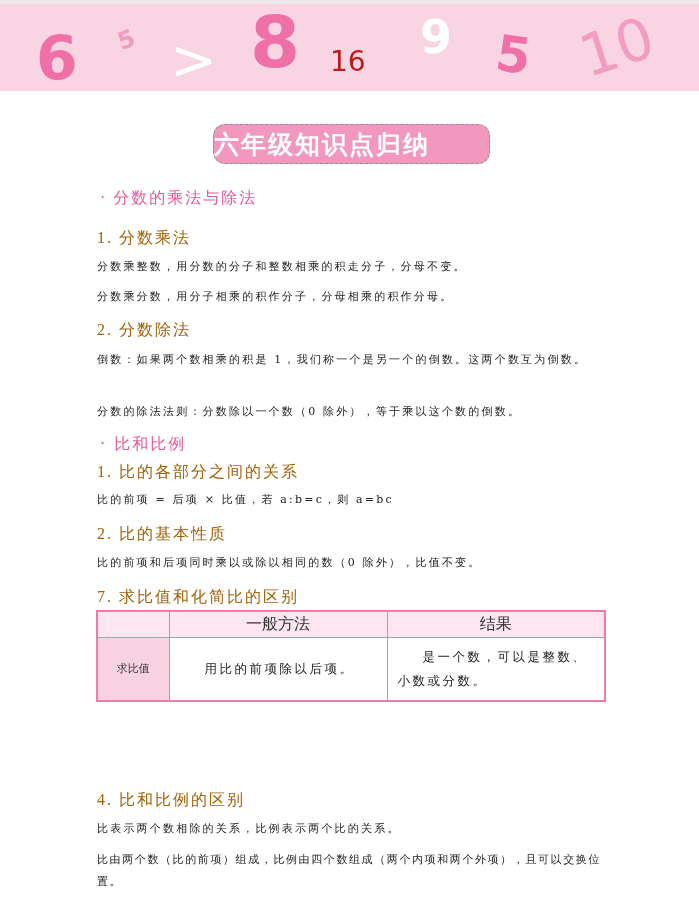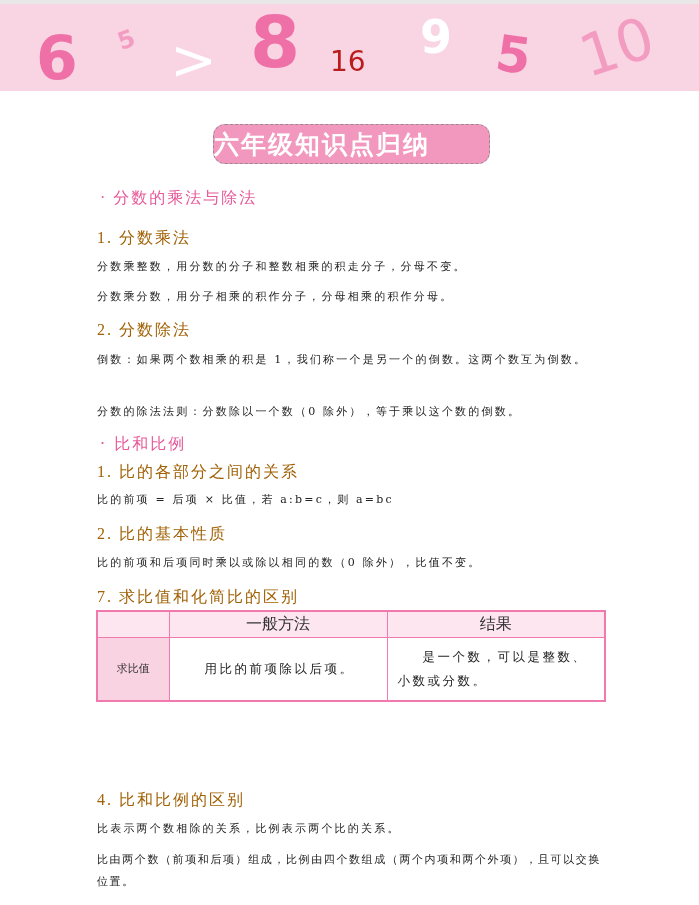--- a/index.html
+++ b/index.html
@@ -76,13 +76,13 @@
   <tr class="r1">
     <td class="rowhead">求比值</td>
     <td class="cell">用比的前项除以后项。</td>
     <td class="cell">是一个数，可以是整数、小数或分数。</td>
   </tr>
 </tbody>
   </table>
 
 <div class="h2" style="top:790px;">4. 比和比例的区别</div>
 <div class="p" style="top:818px;">比表示两个数相除的关系，比例表示两个比的关系。</div>
-<div class="p" style="top:849px; width:515px; letter-spacing:1.6px;">比由两个数（前项和后项）组成，比例由四个数组成（两个内项和两个外项），且可以交换位置。</div>
+<div class="p" style="top:849px; width:515px; letter-spacing:1.6px;">比由两个数（比的前项）组成，比例由四个数组成（两个内项和两个外项），且可以交换位置。</div>
 
 </body></html>

